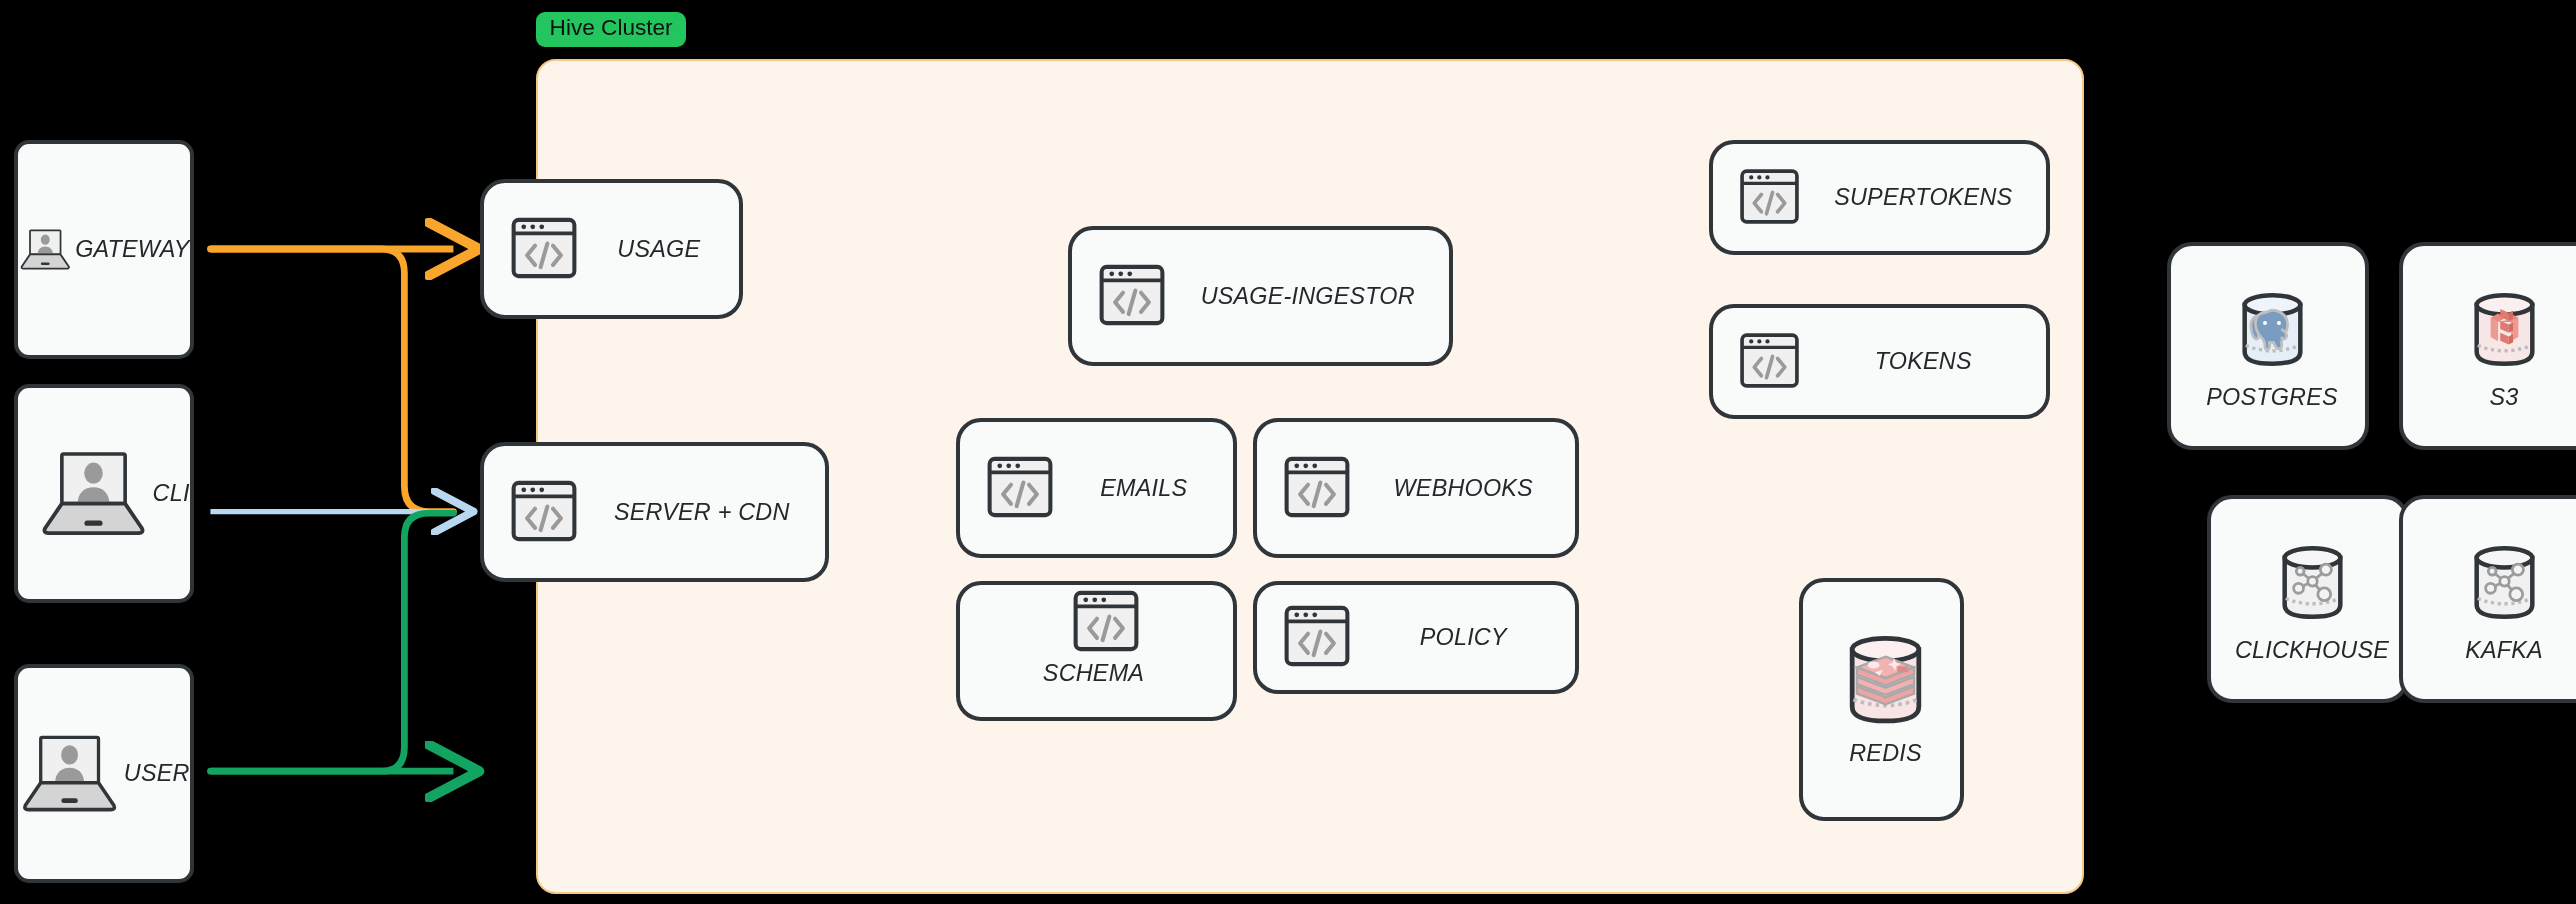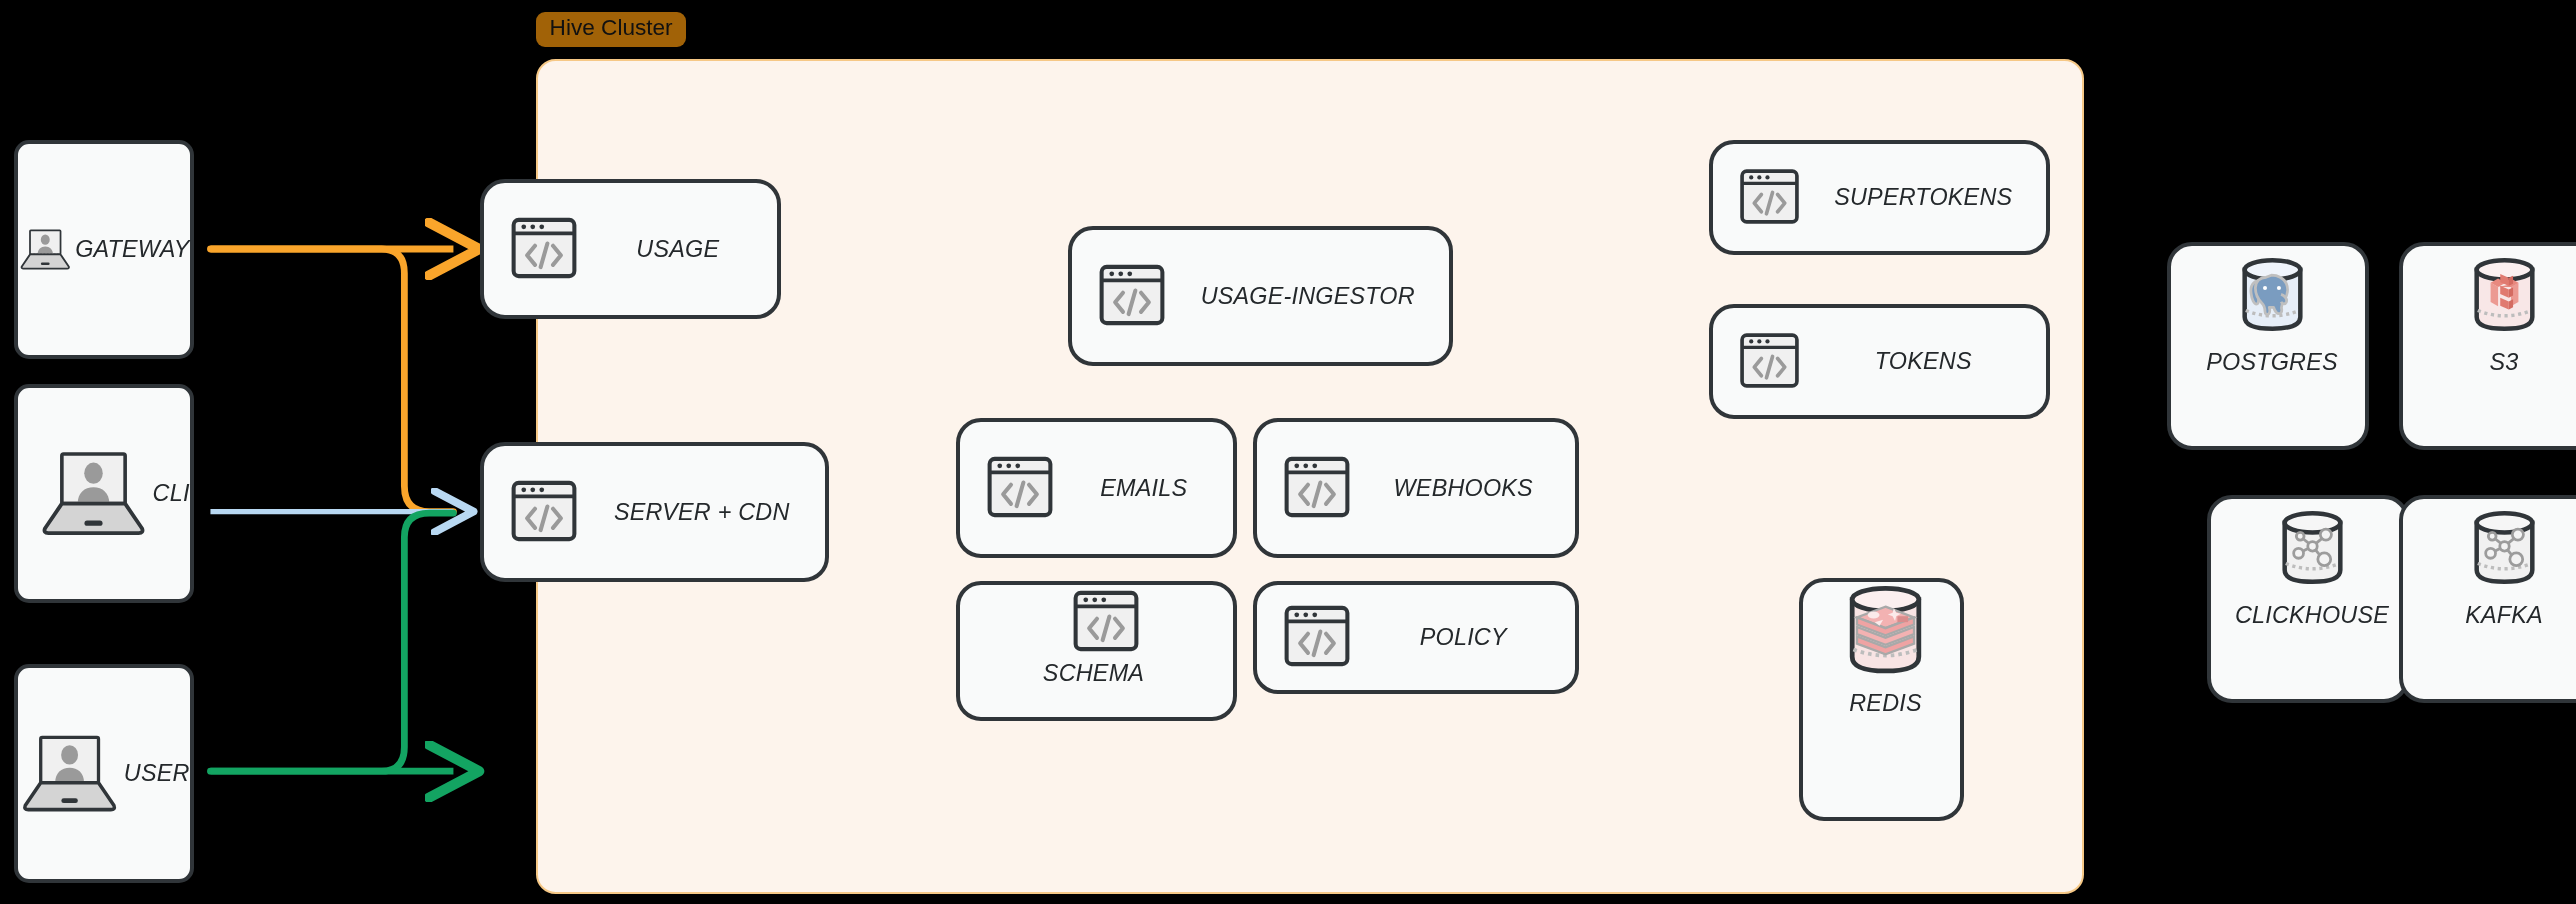--- a/index.html
+++ b/index.html
@@ -14,21 +14,21 @@
   .cluster-box{
     position:absolute;
     left:536px;top:59px;width:1548px;height:835px;
     background:#FDF4EC;
     border:2.3px solid #F6C886;
     border-radius:19.6px;
     box-sizing:border-box;
   }
   .cluster-badge{
     position:absolute;left:536px;top:12px;
-    background:#a16207;
+    background:#22c55e;
     border-radius:9px;
     padding:5.3px 13.6px 6.8px 13.6px;
     font-size:22.6px;line-height:1;
     color:#111;
     white-space:nowrap;
     z-index:40;
     font-family:"Liberation Sans","DejaVu Sans",sans-serif;
   }
 
   
@@ -44,21 +44,21 @@
     border-radius:15px;
     display:flex;
     align-items:center;justify-content:flex-end;
     gap:3px;
   }
   .card.svc{
     display:flex;flex-direction:row;align-items:center;
   }
   .card.db{
     display:flex;flex-direction:column;
-    align-items:center;justify-content:flex-start;padding-left:8px;
+    align-items:center;justify-content:center;padding-left:8px;
   }
 
   .svc-label{
     flex:1;
     text-align:center;
     font-style:italic;
     font-size:23.4px;
     color:#24282B;
     letter-spacing:0.2px;
     white-space:nowrap;
@@ -147,21 +147,21 @@
         <ellipse cx="50" cy="21" rx="8.2" ry="9.4"></ellipse>
         <path d="M36,48 C36,38.5 42,33.5 50,33.5 C58,33.5 64,38.5 64,48 Z"></path>
       </g>
       <line x1="22" y1="48" x2="78" y2="48" stroke="#303539" stroke-width="2.4" stroke-dasharray="3.2,3"></line>
       <path d="M22,48 L78,48 L93,70 Q94.5,74 90,74 L10,74 Q5.5,74 7,70 Z" fill="#D4D4D4" stroke="#303539" stroke-width="3.4" stroke-linejoin="round"></path>
       <rect x="42" y="63" width="16" height="4.6" rx="2.3" fill="#303539"></rect>
     </svg>
     <span class="client-label">USER</span>
   </div>
 
-  <div class="card svc" style="left:480px;top:179px;width:301px;height:140px;">
+  <div class="card svc" style="left:480px;top:179px;width:263px;height:140px;">
     <span class="icon-codewin">
       <svg width="72" height="72" viewBox="0 0 64 64">
         <rect x="5" y="7" width="54" height="50" rx="4.5" fill="#F0F0F0" stroke="#303539" stroke-width="3.6"></rect>
         <path d="M5,19 H59" stroke="#303539" stroke-width="3.2"></path>
         <circle cx="14" cy="13.2" r="2.1" fill="#303539"></circle>
         <circle cx="22" cy="13.2" r="2.1" fill="#303539"></circle>
         <circle cx="30" cy="13.2" r="2.1" fill="#303539"></circle>
         <g fill="none" stroke="#9A9A9A" stroke-width="3.6" stroke-linecap="round" stroke-linejoin="round">
           <path d="M24,30 L17,38.5 L24,47"></path>
           <path d="M40,30 L47,38.5 L40,47"></path>

